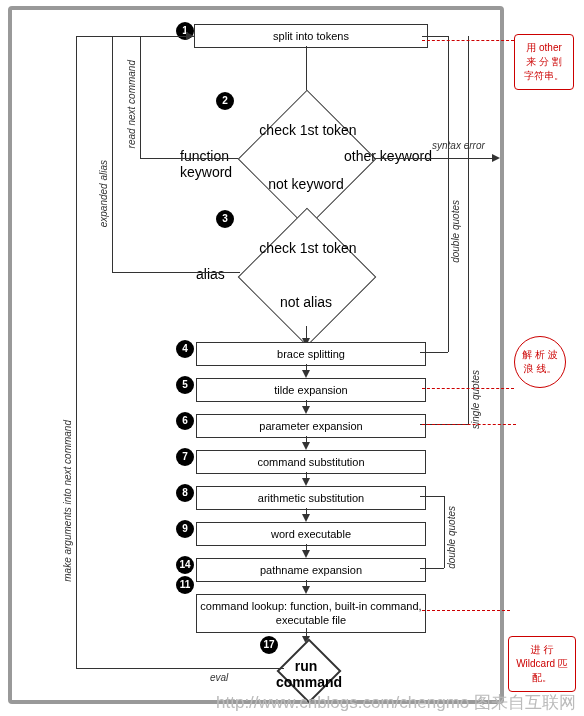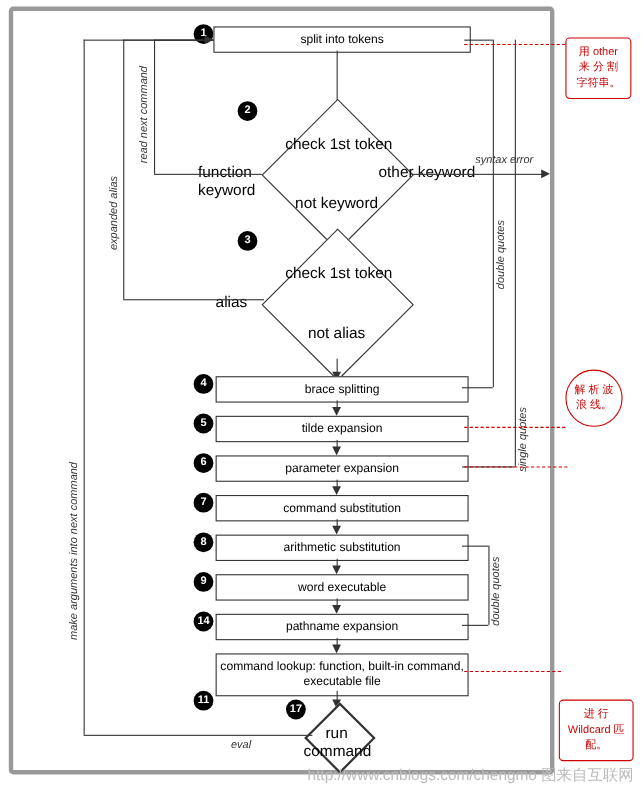--- a/index.html
+++ b/index.html
@@ -6,21 +6,21 @@
 .canvas{position:relative;width:584px;height:716px;background:#fff}
 .frame{position:absolute;left:8px;top:6px;width:488px;height:690px;border:4px solid #999;border-radius:4px}
 .node-box{position:absolute;background:#fff;border:1px solid #333;text-align:center;padding:4px 2px;line-height:1.3}
 .badge{position:absolute;width:18px;height:18px;border-radius:50%;background:#000;color:#fff;font-weight:bold;text-align:center;line-height:18px;font-size:10px}
 .diamond{position:absolute;background:#fff;border:1px solid #333;transform:rotate(45deg)}
 .diamond-text{position:absolute;text-align:center;font-size:14px}
 .callout{position:absolute;border:1px solid #c00;border-radius:4px;padding:6px;font-size:10px;color:#c00;line-height:1.4;text-align:center}
 .callout.circle{border-radius:50%;width:42px;height:42px;padding:4px;display:flex;align-items:center;justify-content:center}
 .edge-label{position:absolute;font-size:10px;font-style:italic;color:#333}
 .vert{writing-mode:vertical-rl;transform:rotate(180deg)}
-.watermark{position:absolute;right:8px;bottom:2px;font-size:14px;color:#bbb}
+.watermark{position:absolute;right:8px;bottom:2px;font-size:17px;color:#bbb}
 .arrow-line{position:absolute;background:#333}
 .arrow-head{position:absolute;width:0;height:0}
 .arrow-down{border-left:4px solid transparent;border-right:4px solid transparent;border-top:8px solid #333}
 .arrow-right{border-top:4px solid transparent;border-bottom:4px solid transparent;border-left:8px solid #333}
 .dash{border-top:1px dashed #c00;position:absolute;height:0}
 </style>
 </head>
 <body>
 <div class="canvas">
 <div class="frame"></div>
@@ -89,29 +89,29 @@
 
 <div class="arrow-line" style="left:306px;top:544px;width:1px;height:8px"></div>
     <div class="arrow-head arrow-down" style="left:302px;top:550px"></div>
 
 <div class="badge" style="left:176px;top:556px">14</div>
 <div class="node-box" style="left:196px;top:558px;width:224px">pathname expansion</div>
 
 <div class="arrow-line" style="left:306px;top:580px;width:1px;height:8px"></div>
     <div class="arrow-head arrow-down" style="left:302px;top:586px"></div>
 
-<div class="badge" style="left:176px;top:628px">11</div>
+<div class="badge" style="left:176px;top:576px">11</div>
 <div class="node-box" style="left:196px;top:594px;width:224px">command lookup: function, built-in command, executable file</div>
 
 <div class="arrow-line" style="left:306px;top:628px;width:1px;height:10px"></div>
     <div class="arrow-head arrow-down" style="left:302px;top:636px"></div>
 
 <div class="badge" style="left:260px;top:636px">17</div>
 <div class="diamond" style="left:286px;top:648px;width:42px;height:42px;border-width:2px"></div>
-<div class="diamond-text" style="left:276px;top:658px;width:60px;font-weight:normal">run command</div>
+<div class="diamond-text" style="left:276px;top:658px;width:60px;font-weight:bold">run command</div>
 
 <div class="arrow-line" style="left:140px;top:36px;width:54px;height:1px"></div>
 <div class="arrow-line" style="left:140px;top:36px;width:1px;height:122px"></div>
 <div class="arrow-line" style="left:140px;top:158px;width:98px;height:1px"></div>
 <div class="arrow-head arrow-right" style="left:186px;top:32px"></div>
 <div class="edge-label vert" style="left:126px;top:60px">read next command</div>
 
 <div class="arrow-line" style="left:112px;top:36px;width:1px;height:236px"></div>
 <div class="arrow-line" style="left:112px;top:272px;width:128px;height:1px"></div>
 <div class="arrow-line" style="left:112px;top:36px;width:82px;height:1px"></div>

